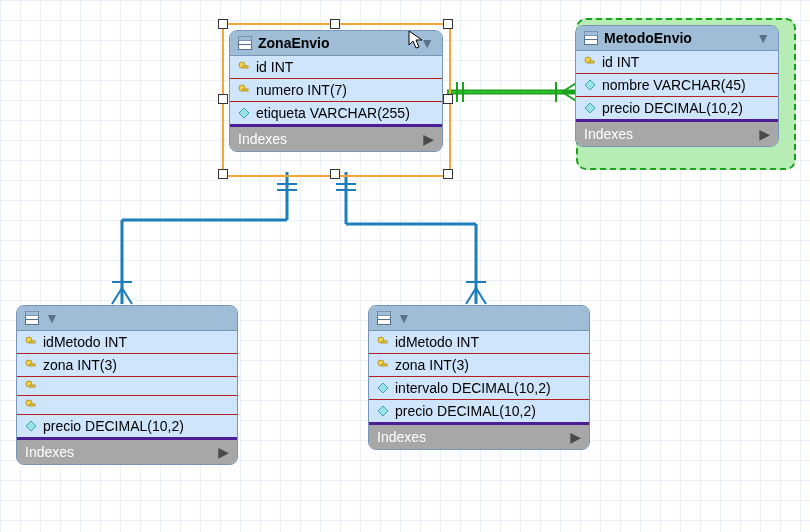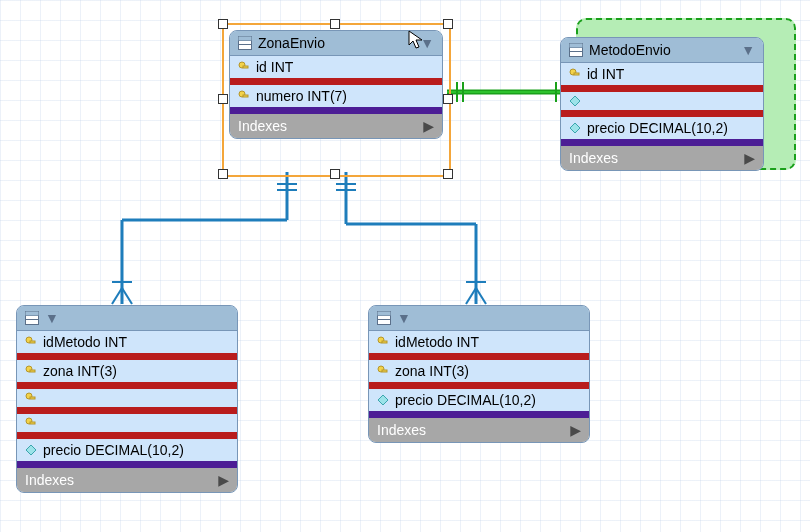--- a/index.html
+++ b/index.html
@@ -63,55 +63,55 @@
   }
   .entity-header {
     display: flex;
     align-items: center;
     gap: 6px;
     background: #9fbdd6;
     padding: 4px 8px;
     border-bottom: 1px solid #7896b7;
   }
   .entity-header .title {
-    font-weight: normal;
+    font-weight: bold;
     flex: 1;
   }
   .table-ic {
     width: 14px; height: 14px;
     display: inline-flex;
   }
   .chev {
     font-size: 14px;
     color: #5b708a;
   }
   .entity-body {
     background: #cfe5fb;
   }
   .col-row {
     display: flex;
     align-items: center;
     gap: 6px;
     padding: 3px 8px;
-    border-bottom: 7px solid #b91c1c;
+    border-bottom: 1px solid #b91c1c;
     background: #cfe5fb;
   }
   .col-row:last-of-type { border-bottom: none; }
   .col-ic {
     width: 12px; height: 12px;
     display: inline-flex;
   }
   .entity-footer {
     display: flex;
     align-items: center;
     justify-content: space-between;
     padding: 4px 8px;
     background: #a7a7a7;
     color: #fff;
-    border-top: 7px solid #4c1d95;
+    border-top: 3px solid #4c1d95;
   }
   .entity-footer .play {
     color: #4a4a4a;
   }
 
   .cursor-ptr {
     position: absolute;
     width: 16px;
     height: 20px;
     pointer-events: none;
@@ -163,21 +163,21 @@
       <line x1="476" y1="288" x2="476" y2="304" stroke="#1e7dbb" stroke-width="2"></line>
       <line x1="476" y1="288" x2="486" y2="304" stroke="#1e7dbb" stroke-width="2"></line>
       <line x1="466" y1="282" x2="486" y2="282" stroke="#1e7dbb" stroke-width="2"></line>
     </g>
   </svg>
 
   <div class="green-sel" style="left:576px; top:18px; width:216px; height:148px;"></div>
 
   <div class="selection-box" style="left:222px; top:23px; width:225px; height:150px;"></div>
 
-  <div class="entity" style="left:560px; top:25px; width:202px;margin-top:12px;">
+  <div class="entity" style="left:575px; top:25px; width:202px;">
     <div class="entity-header">
       <span class="table-ic">
           <svg viewBox="0 0 14 14">
             <rect x="0.5" y="0.5" width="13" height="13" fill="#fff" stroke="#5b708a"></rect>
             <line x1="0.5" y1="4.5" x2="13.5" y2="4.5" stroke="#5b708a"></line>
             <line x1="0.5" y1="8.5" x2="13.5" y2="8.5" stroke="#5b708a"></line>
             <rect x="0.5" y="0.5" width="13" height="4" fill="#9fbdd6"></rect>
           </svg>
         </span>
       <span class="title">MetodoEnvio</span>
@@ -192,20 +192,21 @@
             </svg>
           </span>
           <span>id INT</span>
         </div>
       <div class="col-row">
           <span class="col-ic">
             <svg viewBox="0 0 12 12">
               <polygon points="6,1 11,6 6,11 1,6" fill="#9be3e9" stroke="#3aa5ad"></polygon>
             </svg>
           </span>
+          <span>nombre VARCHAR(45)</span>
         </div>
       <div class="col-row">
           <span class="col-ic">
             <svg viewBox="0 0 12 12">
               <polygon points="6,1 11,6 6,11 1,6" fill="#9be3e9" stroke="#3aa5ad"></polygon>
             </svg>
           </span>
           <span>precio DECIMAL(10,2)</span>
         </div>
     </div>
@@ -240,20 +241,28 @@
         </div>
       <div class="col-row">
           <span class="col-ic">
             <svg viewBox="0 0 12 12">
               <circle cx="4" cy="4" r="3" fill="#f3d34a" stroke="#b5962a"></circle>
               <rect x="5" y="5" width="5" height="2" fill="#f3d34a" stroke="#b5962a"></rect>
             </svg>
           </span>
           <span>numero INT(7)</span>
         </div>
+      <div class="col-row">
+          <span class="col-ic">
+            <svg viewBox="0 0 12 12">
+              <polygon points="6,1 11,6 6,11 1,6" fill="#9be3e9" stroke="#3aa5ad"></polygon>
+            </svg>
+          </span>
+          <span>etiqueta VARCHAR(255)</span>
+        </div>
     </div>
     <div class="entity-footer">
       <span>Indexes</span>
       <span class="play">▶</span>
     </div>
   </div>
 
   <div class="sel-handle" style="left:218px; top:19px;"></div>
   <div class="sel-handle" style="left:330px; top:19px;"></div>
   <div class="sel-handle" style="left:443px; top:19px;"></div>
@@ -355,20 +364,28 @@
             </svg>
           </span>
           <span>zona INT(3)</span>
         </div>
       <div class="col-row">
           <span class="col-ic">
             <svg viewBox="0 0 12 12">
               <polygon points="6,1 11,6 6,11 1,6" fill="#9be3e9" stroke="#3aa5ad"></polygon>
             </svg>
           </span>
+          <span>intervalo DECIMAL(10,2)</span>
+        </div>
+      <div class="col-row">
+          <span class="col-ic">
+            <svg viewBox="0 0 12 12">
+              <polygon points="6,1 11,6 6,11 1,6" fill="#9be3e9" stroke="#3aa5ad"></polygon>
+            </svg>
+          </span>
           <span>precio DECIMAL(10,2)</span>
         </div>
     </div>
     <div class="entity-footer">
       <span>Indexes</span>
       <span class="play">▶</span>
     </div>
   </div>
 
   <div class="cursor-ptr" style="left:408px; top:30px;">

